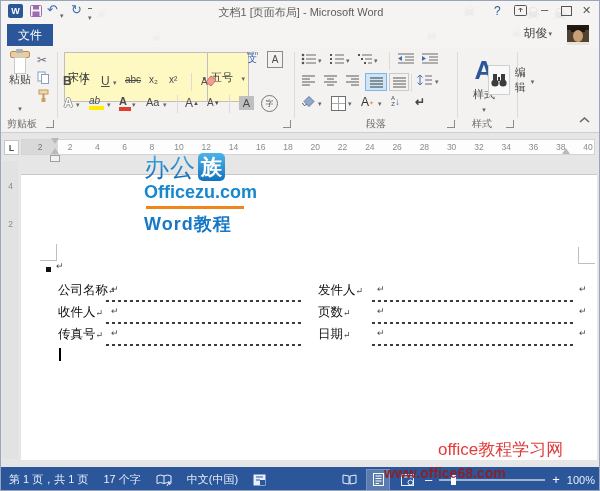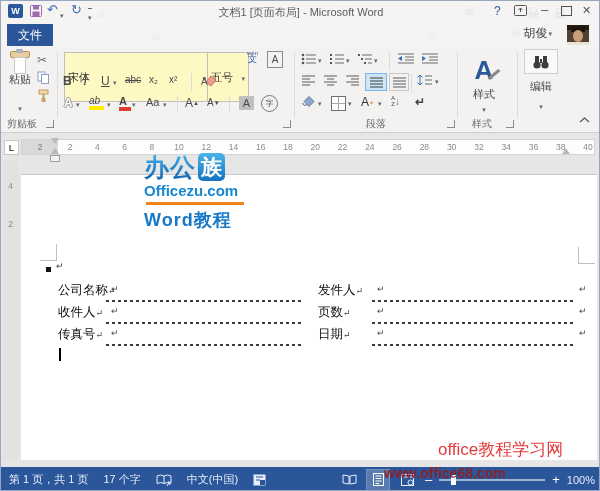--- a/index.html
+++ b/index.html
@@ -53,25 +53,25 @@
   .page{position:absolute;left:20px;top:173px;width:576px;height:285px;background:#fff;border-top:1px solid #c8c8c8}
   .docfont{font-family:"Liberation Serif","DejaVu Serif",serif}
   .pmark{font-size:9px;color:#4a4a4a}
   .dashline{position:absolute;height:2px;
             background:repeating-linear-gradient(90deg,#3c3c3c 0 3px,transparent 3px 6px)}
   .dlabel{position:absolute;font-size:12.5px;color:#111;white-space:nowrap}
   .cropTL{position:absolute;left:39px;top:243px;width:16px;height:16px;border-right:1px solid #bfbfbf;border-bottom:1px solid #bfbfbf}
   .cropTR{position:absolute;left:577px;top:246px;width:16px;height:16px;border-left:1px solid #bfbfbf;border-bottom:1px solid #bfbfbf}
   
   .logo{position:absolute;left:143px;top:150px;width:120px;text-align:left}
-  .logo-l1{font-size:25px;font-weight:bold;letter-spacing:1px;color:#1b84cf;
+  .logo-l1{font-size:25px;font-weight:normal;letter-spacing:1px;color:#1b84cf;
            background:linear-gradient(#45b1e8,#0f63b4);-webkit-background-clip:text;background-clip:text;-webkit-text-fill-color:transparent;display:inline}
   .logo-zu{display:inline-block;background:linear-gradient(#4db3e8,#1373c0);color:#fff;-webkit-text-fill-color:#fff;
            font-size:21px;font-weight:bold;border-radius:5px;padding:0 3px;margin-left:2px;vertical-align:2px}
-  .logo-dom{font-size:15px;font-weight:bold;color:#1787d0;margin-top:-2px}
+  .logo-dom{font-size:18px;font-weight:bold;color:#1787d0;margin-top:-2px}
   .logo-bar{width:98px;height:3px;background:#f08519;margin:3px 0 3px 2px}
   .logo-cap{font-size:18px;font-weight:bold;color:#1778c8;letter-spacing:1px}
   
   .statusbar{position:absolute;left:0;top:466px;width:600px;height:25px;background:#2b579a;color:#e8eefc;font-size:11px}
   .sleft{position:absolute;left:8px;top:0;height:25px;display:flex;align-items:center;gap:15px;white-space:nowrap}
   .sright{position:absolute;right:6px;top:0;height:25px;display:flex;align-items:center;gap:7px}
   .viewbtn{display:flex;align-items:center;justify-content:center;width:22px;height:20px}
   .viewbtn.active{background:rgba(255,255,255,.22);outline:1px solid rgba(255,255,255,.35)}
   .ztrack{width:106px;height:2px;background:rgba(255,255,255,.55);position:relative}
   .zthumb{position:absolute;left:12px;top:-4px;width:5px;height:10px;background:#fff}
@@ -386,21 +386,21 @@
         <span style="font-size:26px;font-weight:bold;color:#2b579a;line-height:30px">A</span>
         <span style="position:absolute;left:12px;top:20px;width:14px;height:3px;background:#8a8a8a;transform:rotate(-40deg)"></span>
       </span>
       <span style="font-size:11px">样式</span>
       <span class="ddonly"></span>
     </div>
     <span class="glabel" style="left:460px;width:42px">样式</span>
     <span class="launcher" style="left:505px;top:73px"></span>
     <span class="gdiv" style="left:516px"></span>
 
-    <div class="rbtn" style="left:522px;top:2px;width:36px;height:62px;flex-direction:column;gap:5px">
+    <div class="rbtn" style="left:492px;top:2px;width:36px;height:62px;flex-direction:row;gap:5px">
       <span style="width:32px;height:28px;border:1px solid #cfcfcf;background:#f9f9f9;display:flex;align-items:center;justify-content:center">
         <svg width="20" height="14">
             <rect x="4" y="1" width="4" height="6" fill="#3c3c3c"></rect>
             <rect x="12" y="1" width="4" height="6" fill="#3c3c3c"></rect>
             <rect x="9" y="4" width="2" height="4" fill="#3c3c3c"></rect>
             <circle cx="6" cy="10" r="3.6" fill="#3c3c3c"></circle>
             <circle cx="14" cy="10" r="3.6" fill="#3c3c3c"></circle>
           </svg>
       </span>
       <span style="font-size:11px">编辑</span>

